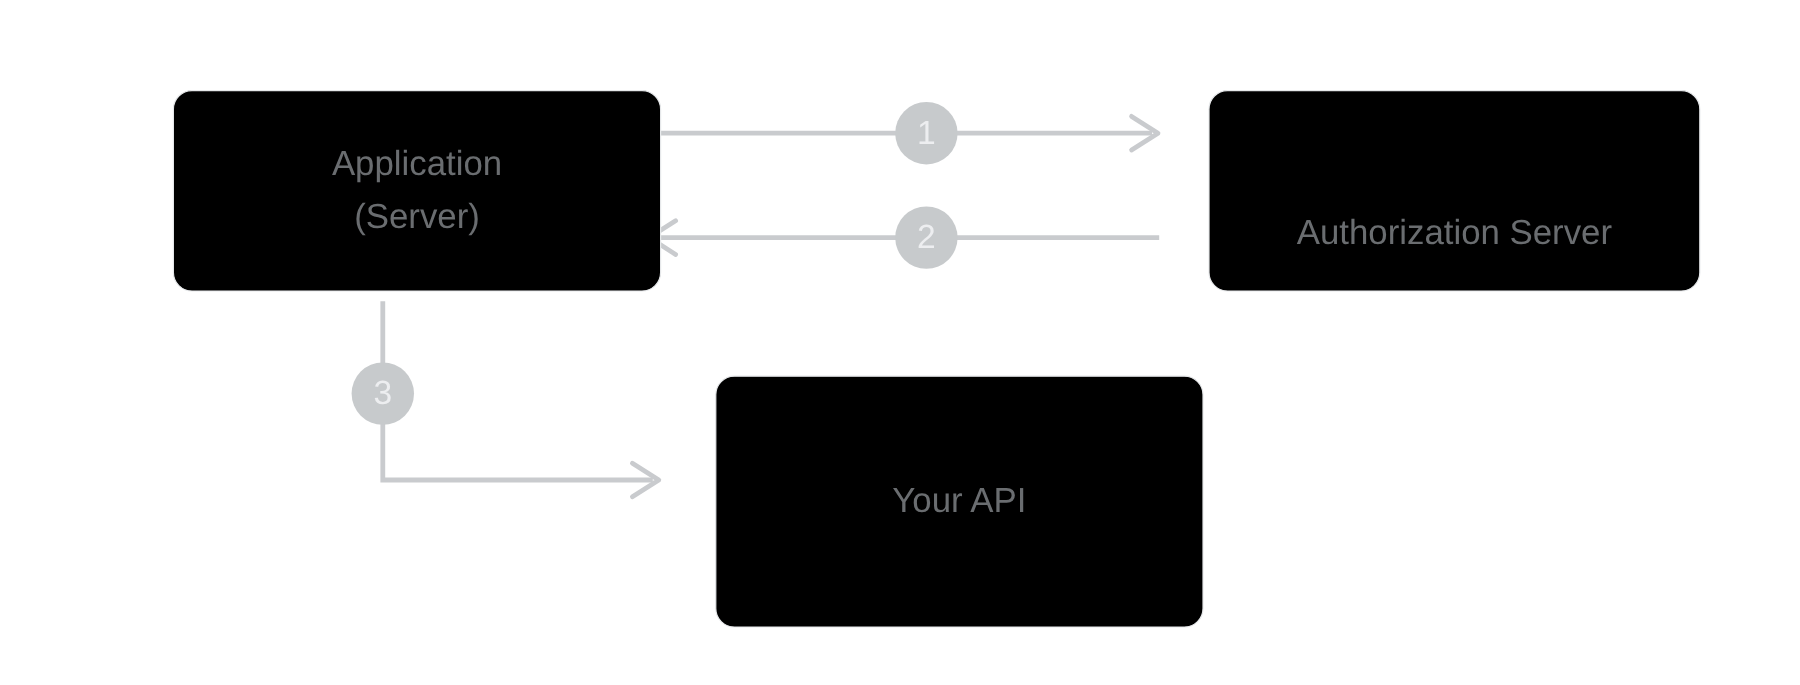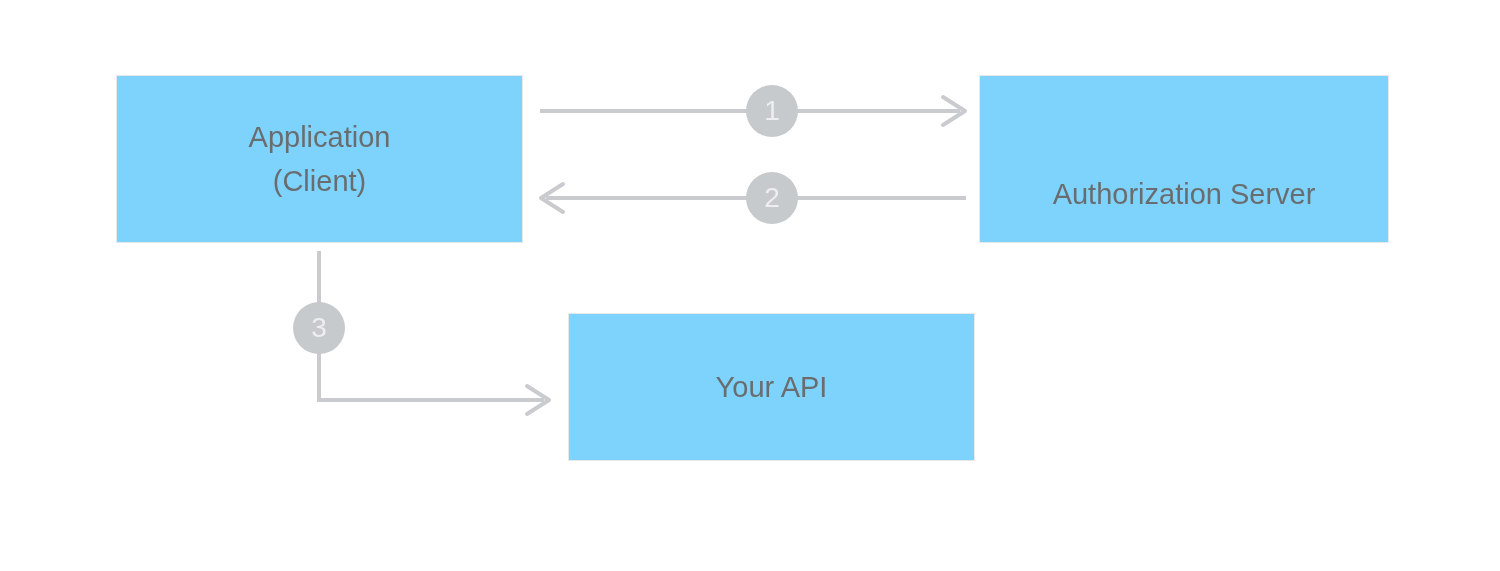--- a/index.html
+++ b/index.html
@@ -32,45 +32,46 @@
     fill: none;
   }
   .connectors .head {
     stroke-linecap: round;
     stroke-linejoin: round;
   }
 
   
   .node {
     position: absolute;
-    background: #7dd3fc;
+    background: #000000;
     border: 1px solid #e6e8ea;
-    border-radius: 0;
+    border-radius: 16px;
     display: flex;
     flex-direction: column;
     align-items: center;
     justify-content: center;
     text-align: center;
     color: #6a6d70;
     font-size: 29px;
     line-height: 44px;
     z-index: 2;
+    margin-left: 28px;
   }
   .node-application {
     left: 116px; top: 75px;
     width: 407px; height: 168px;
   }
   .node-authorization {
     left: 979px; top: 75px;
     width: 410px; height: 168px;
     padding-top: 70px; 
   }
   .node-api {
     left: 568px; top: 313px;
-    width: 407px; height: 148px;
+    width: 407px; height: 210px;
   }
 
   
   .badge {
     position: absolute;
     width: 52px;
     height: 52px;
     border-radius: 50%;
     background: #c7cacc;
     color: #edeef0;
@@ -102,21 +103,21 @@
     </g>
 
     <g>
       <path d="M 319 251 L 319 400 L 544 400"></path>
       <path class="head" d="M 527 386 L 549 400 L 527 414"></path>
     </g>
   </svg>
 
   <div class="node node-application">
     <span>Application</span>
-    <span>(Client)</span>
+    <span>(Server)</span>
   </div>
 
   <div class="node node-authorization">
     <span>Authorization Server</span>
   </div>
 
   <div class="node node-api">
     <span>Your API</span>
   </div>
 

